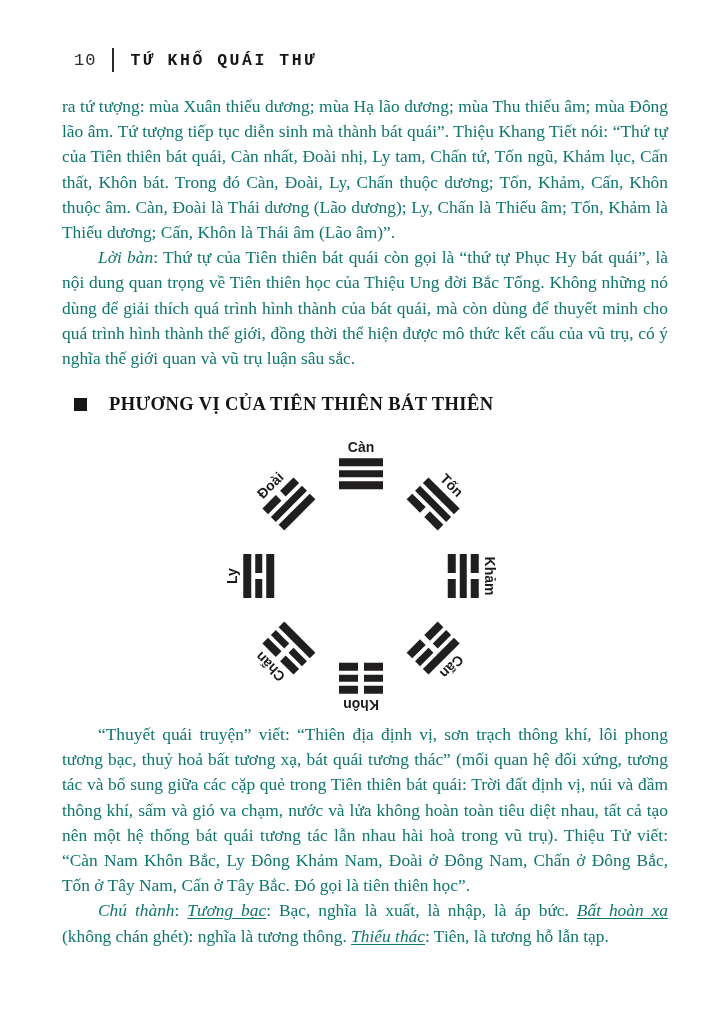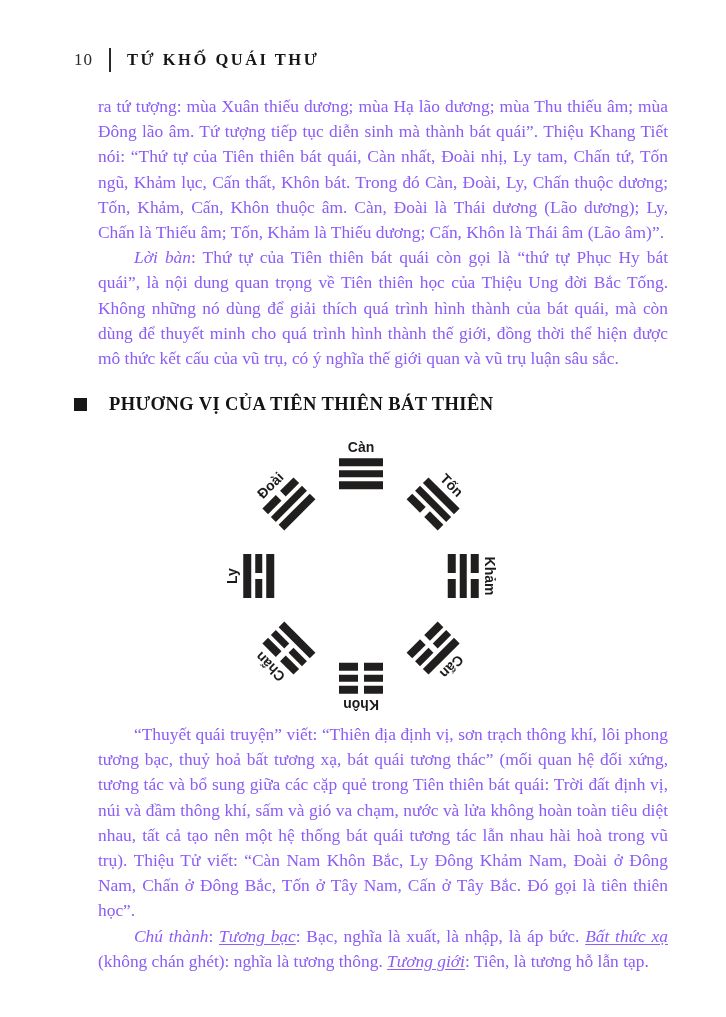--- a/index.html
+++ b/index.html
@@ -8,33 +8,33 @@
     position:relative;
     width:726px; height:1017px;
     background:#ffffff;
     color:#1b1b1b;
     font-family:"Liberation Serif", serif;
     overflow:hidden;
   }
   
   .running-header {
     position:absolute; left:74px; top:48px;
-    display:flex; align-items:center; gap:16px;
+    display:flex; align-items:center; gap:16px;font-family:Liberation Mono, monospace;
   }
   .page-number { font-size:17px; color:#2a2a2a; letter-spacing:1px; }
   .header-divider { width:2px; height:24px; background:#2a2a2a; }
   .book-title {
     font-size:16.5px; font-weight:bold; letter-spacing:2.5px;
     color:#161616; transform:scaleY(1.05);
   }
   
   .text-block { position:absolute; left:62px; right:58px; }
   .text-block p {
     font-size:17.4px; line-height:25.2px;
-    text-align:justify; color:#8b5cf6;margin-left:36px;
+    text-align:justify; color:#0f766e;
   }
   .text-block p.indent { text-indent:36px; }
   .seg-b { font-weight:normal; }
   .seg-i { font-style:italic; }
   .seg-u { text-decoration:underline; text-underline-offset:2px; }
   #intro-block { top:94px; }
   #after-block { top:722px; }
   
   .section-heading {
     position:absolute; left:74px; top:394px;
@@ -204,16 +204,16 @@
           </div>
           <div class="tri-line">
             <span class="tri-bar full" style="background: rgb(33, 30, 30);"></span>
           </div>
         </div>
       </div>
     </div>
 
   <div id="after-block" class="text-block">
       <p class="indent"><span>“Thuyết quái truyện” viết: “Thiên địa định vị, sơn trạch thông khí, lôi phong tương bạc, thuỷ hoả bất tương xạ, bát quái tương thác” (mối quan hệ đối xứng, tương tác và bổ sung giữa các cặp quẻ trong Tiên thiên bát quái: Trời đất định vị, núi và đầm thông khí, sấm và gió va chạm, nước và lửa không hoàn toàn tiêu diệt nhau, tất cả tạo nên một hệ thống bát quái tương tác lẫn nhau hài hoà trong vũ trụ). Thiệu Tử viết: “Càn Nam Khôn Bắc, Ly Đông Khảm Nam, Đoài ở Đông Nam, Chấn ở Đông Bắc, Tốn ở Tây Nam, Cấn ở Tây Bắc. Đó gọi là tiên thiên học”.</span></p>
-      <p class="indent"><span class="seg-b seg-i">Chú thành</span><span>: </span><span class="seg-i seg-u">Tương bạc</span><span>: Bạc, nghĩa là xuất, là nhập, là áp bức. </span><span class="seg-i seg-u">Bất thức xạ</span><span> (không chán ghét): nghĩa là tương thông. </span><span class="seg-i seg-u">Tương giới</span><span>: Tiên, là tương hỗ lẫn tạp.</span></p>
+      <p class="indent"><span class="seg-b seg-i">Chú thành</span><span>: </span><span class="seg-i seg-u">Tương bạc</span><span>: Bạc, nghĩa là xuất, là nhập, là áp bức. </span><span class="seg-i seg-u">Bất hoàn xạ</span><span> (không chán ghét): nghĩa là tương thông. </span><span class="seg-i seg-u">Thiếu thác</span><span>: Tiên, là tương hỗ lẫn tạp.</span></p>
     </div>
 
 </div>
 
 </body></html>

